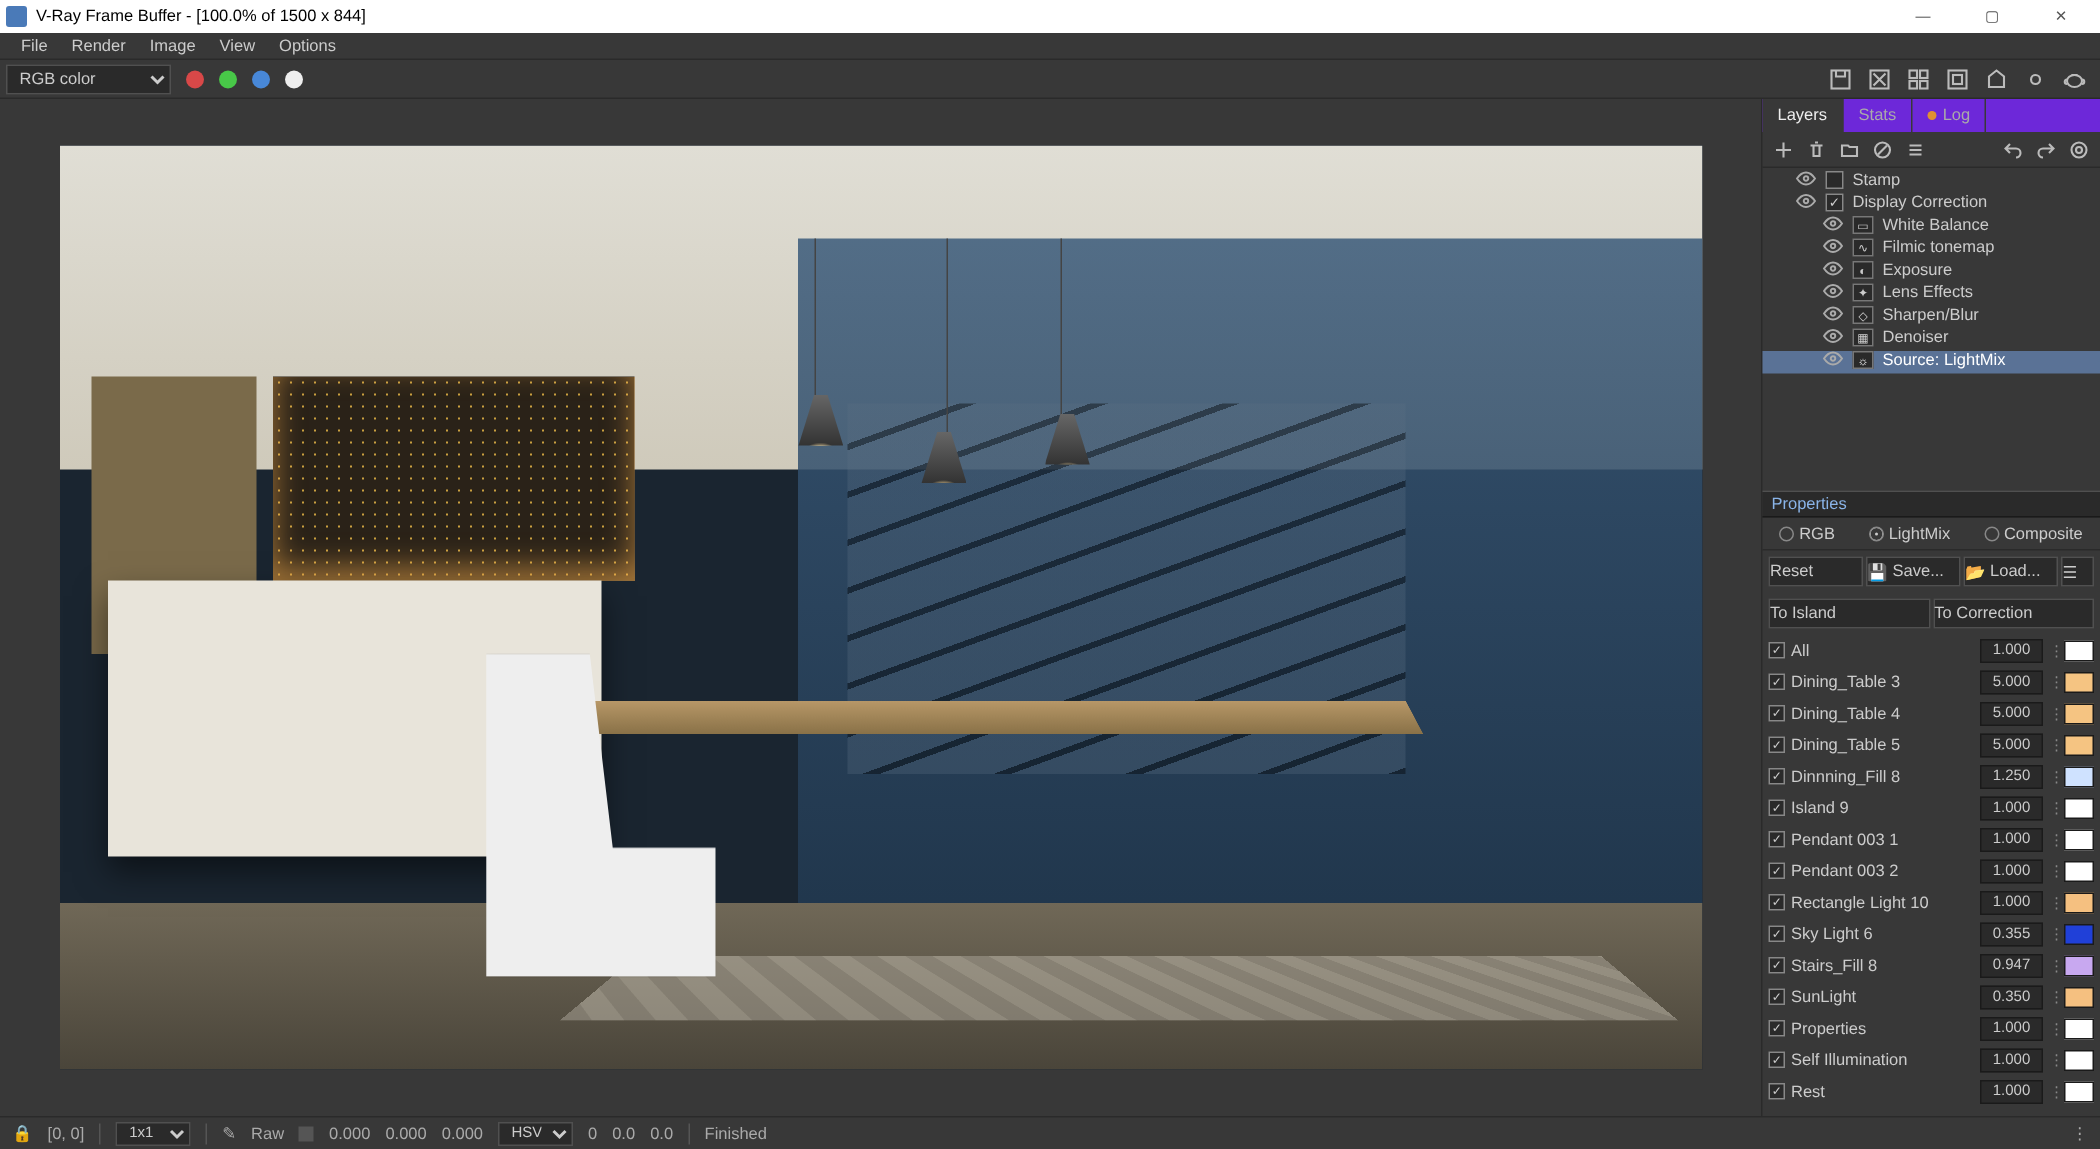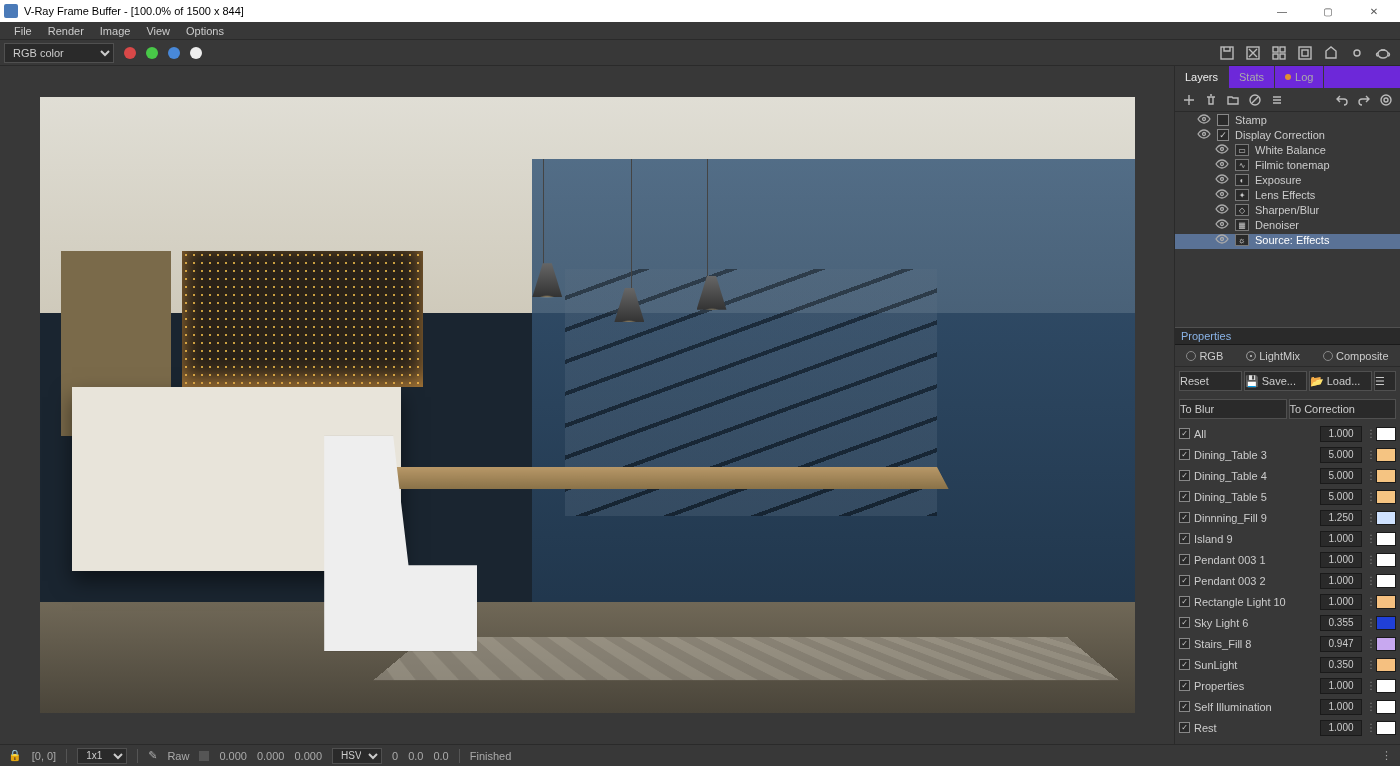--- a/index.html
+++ b/index.html
@@ -292,21 +292,21 @@
             </svg></span>
           <span class="licon">▦</span>
           <span>Denoiser</span>
         </div>
         <div class="lrow indent2 sel">
           <span class="eye"><svg viewBox="0 0 14 10">
               <path d="M1 5c2-3 4-4 6-4s4 1 6 4c-2 3-4 4-6 4s-4-1-6-4z"></path>
               <circle cx="7" cy="5" r="1.5"></circle>
             </svg></span>
           <span class="licon">☼</span>
-          <span>Source: Effects</span>
+          <span>Source: LightMix</span>
         </div>
       </div>
 
     <div class="props-header">Properties</div>
     <div class="propmode">
       <label class="radio">
           <span class="rdot"></span>
           <span>RGB</span>
         </label>
       <label class="radio on">
@@ -329,21 +329,21 @@
       <div class="pbtn">
           <span>📂</span>
           <span>Load...</span>
         </div>
       <div class="pbtn small">
           <span>☰</span>
         </div>
     </div>
     <div class="btnrow">
       <div class="pbtn">
-          <span>To Blur</span>
+          <span>To Island</span>
         </div>
       <div class="pbtn">
           <span>To Correction</span>
         </div>
     </div>
 
     <div class="lightlist" id="lightlist">
         <div class="lightrow">
           <span class="chk2 on"></span>
           <span class="lname">All</span>
@@ -367,21 +367,21 @@
         </div>
         <div class="lightrow">
           <span class="chk2 on"></span>
           <span class="lname">Dining_Table 5</span>
           <span class="lval">5.000</span>
           <span class="ldots">⋮</span>
           <span class="swatch" style="background: rgb(245, 196, 130);"></span>
         </div>
         <div class="lightrow">
           <span class="chk2 on"></span>
-          <span class="lname">Dinnning_Fill 9</span>
+          <span class="lname">Dinnning_Fill 8</span>
           <span class="lval">1.250</span>
           <span class="ldots">⋮</span>
           <span class="swatch" style="background: rgb(207, 226, 255);"></span>
         </div>
         <div class="lightrow">
           <span class="chk2 on"></span>
           <span class="lname">Island 9</span>
           <span class="lval">1.000</span>
           <span class="ldots">⋮</span>
           <span class="swatch" style="background: rgb(255, 255, 255);"></span>

